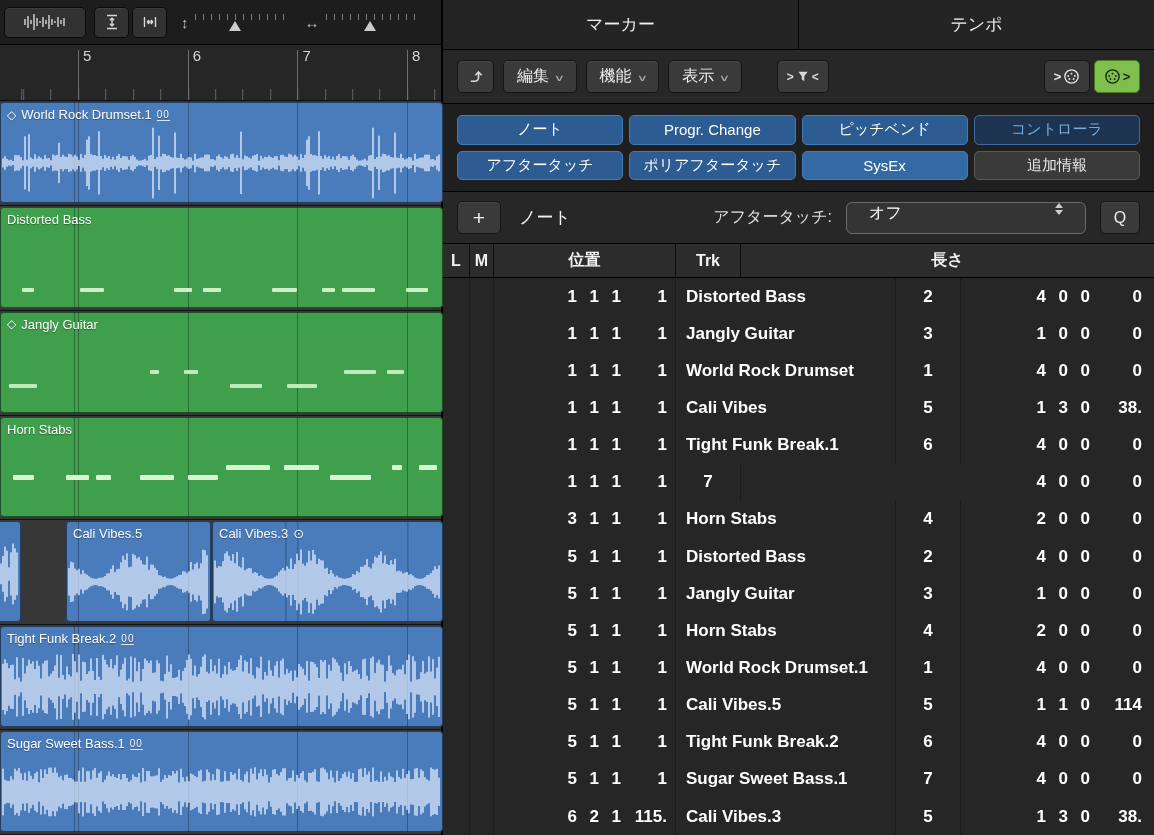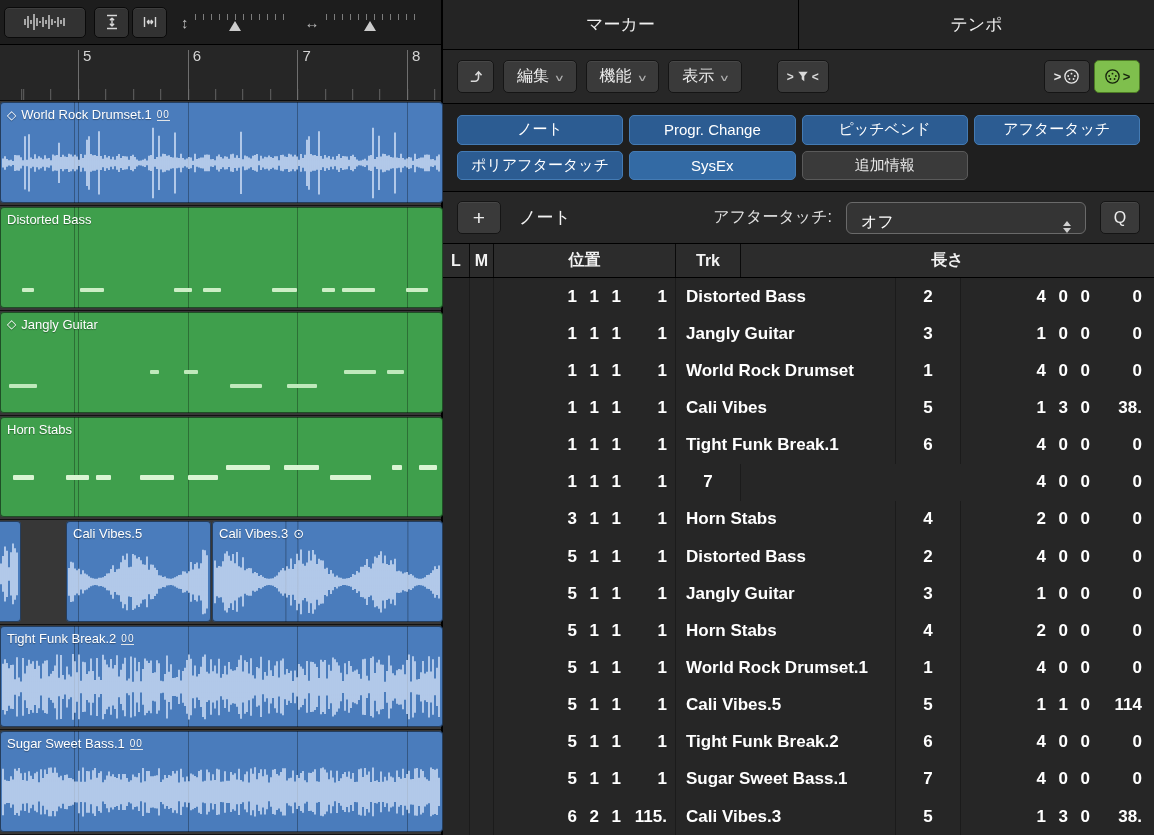--- a/index.html
+++ b/index.html
@@ -59,21 +59,21 @@
   .filters{height:88px;flex:0 0 88px;background:#1f1f1f;border-bottom:1px solid #000;display:grid;grid-template-columns:repeat(4,1fr);gap:6px;padding:11px 14px}
   .fbtn{border-radius:5px;display:flex;align-items:center;justify-content:center;font-size:15px;color:#fff;background:#2c5c92;border:1px solid #447bb4;font-family:inherit}
   .fbtn.bright{background:#336aa4}
   .fbtn.outline{background:#1c3450;color:#77aade;border-color:#3c6ba6}
   .fbtn.off{background:#3a3a3a;border-color:#5a5a5a;color:#e8e8e8}
 
   .qrow{height:52px;flex:0 0 52px;display:flex;align-items:center;gap:14px;padding:0 14px;background:#272727;border-bottom:1px solid #000}
   .plus{width:44px;font-size:21px;font-weight:400;padding:0}
   .evtype{font-size:17px;color:#f2f2f2;margin-left:4px}
   .qlabel{margin-left:auto;font-size:16px;color:#e0e0e0}
-  .qselect{width:240px;height:32px;background:#343434;border:1px solid #6a6a6a;border-radius:6px;display:flex;align-items:flex-end;padding:0 14px;font-size:16px;color:#fff}
+  .qselect{width:240px;height:32px;background:#343434;border:1px solid #6a6a6a;border-radius:6px;display:flex;align-items:flex-start;padding:0 22px;font-size:16px;color:#fff}
   .stepper{margin-left:auto;display:flex;flex-direction:column;gap:2px;align-items:center}
   .tri-up{width:0;height:0;border-left:4px solid transparent;border-right:4px solid transparent;border-bottom:5px solid #cfcfcf}
   .tri-down{width:0;height:0;border-left:4px solid transparent;border-right:4px solid transparent;border-top:5px solid #cfcfcf}
   .qbtn{width:40px;padding:0}
 
   .thead{height:34px;flex:0 0 34px;display:flex;align-items:stretch;background:#2c2c2c;border-bottom:1px solid #000;font-size:16px;font-weight:700;color:#f2f2f2}
   .hcell{display:flex;align-items:center;justify-content:center;border-right:1px solid #0a0a0a}
   .hcell:last-child{border-right:none}
   .tbody{flex:1;display:flex;flex-direction:column;background:#262626;overflow:hidden}
   .trow{flex:1;display:flex;align-items:stretch;font-size:17px;font-weight:600;color:#fff}
@@ -330,20 +330,21 @@
           </svg>
           <span class="mgt">&gt;</span>
         </button>
       </div>
     </div>
 
     <div class="filters" id="filters">
         <button class="fbtn on">ノート</button>
         <button class="fbtn on">Progr. Change</button>
         <button class="fbtn on">ピッチベンド</button>
+        <button class="fbtn outline">コントローラ</button>
         <button class="fbtn on">アフタータッチ</button>
         <button class="fbtn on">ポリアフタータッチ</button>
         <button class="fbtn bright">SysEx</button>
         <button class="fbtn off">追加情報</button>
       </div>
 
     <div class="qrow">
       <button class="tb-btn plus">+</button>
       <span class="evtype">ノート</span>
       <span class="qlabel">アフタータッチ:</span>

